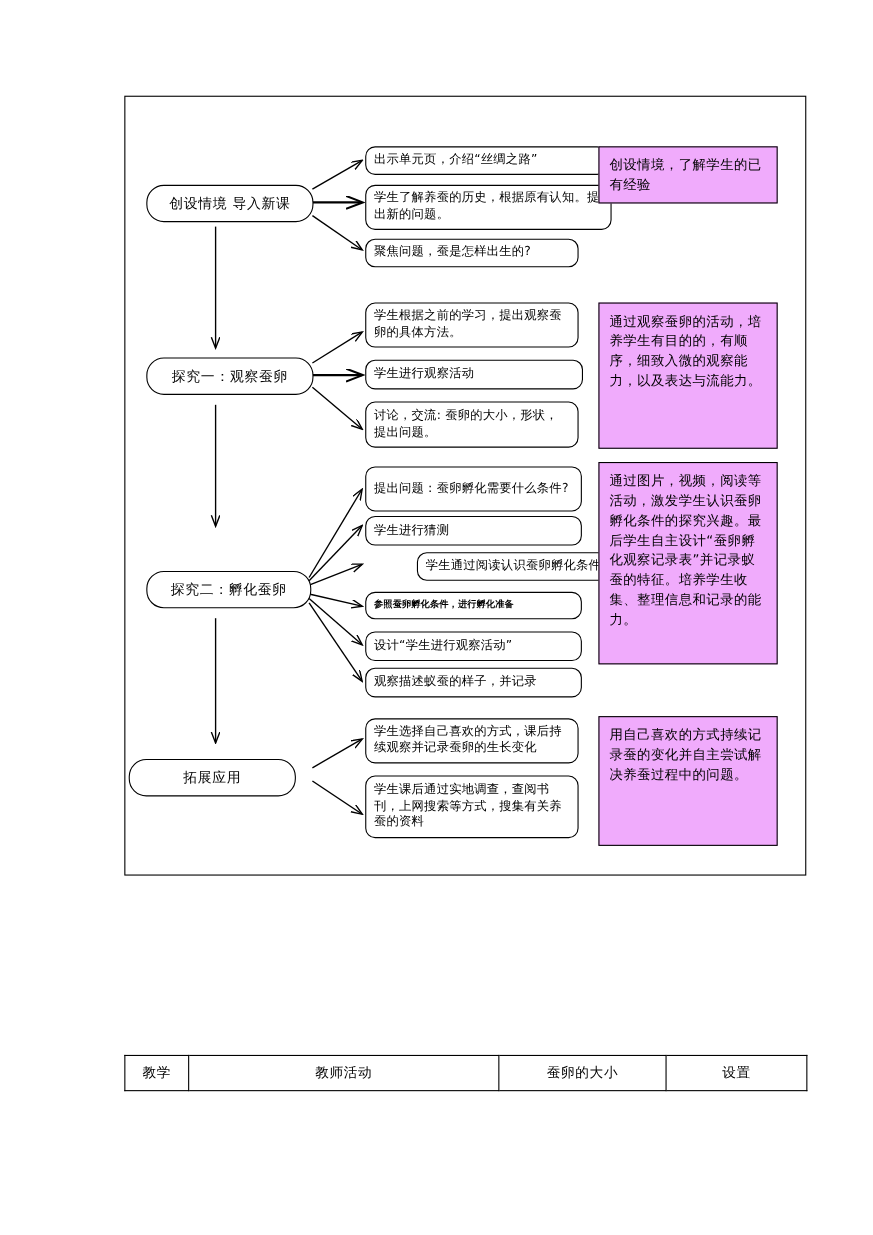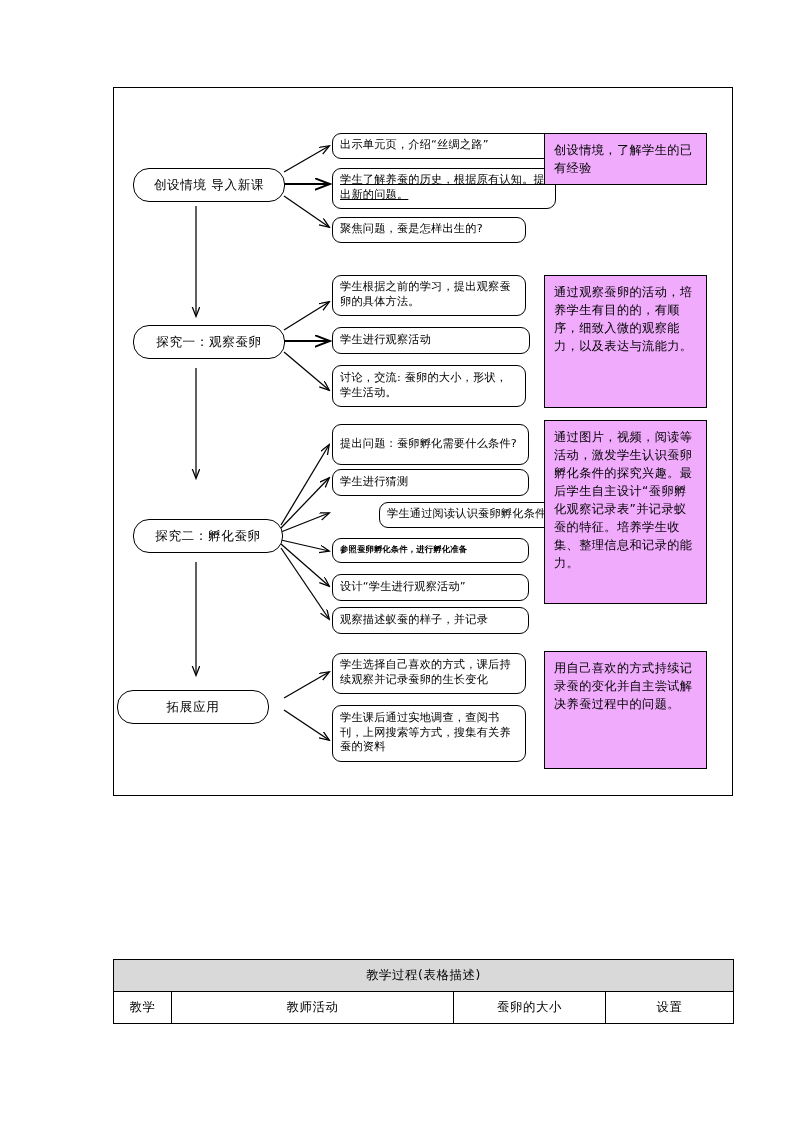--- a/index.html
+++ b/index.html
@@ -149,35 +149,35 @@
 <div class="stage" style="left:133px; top:519px; width:150px; height:34px;">
   <span>探究二：孵化蚕卵</span>
 </div>
 <div class="stage" style="left:117px; top:690px; width:152px; height:34px;">
   <span>拓展应用</span>
 </div>
 
 <div class="rbox" style="left:332px; top:133px; width:220px; height:26px;">
   <span>出示单元页，介绍“丝绸之路”</span>
 </div>
-<div class="rbox" style="left:332px; top:168px; width:224px; height:41px;text-decoration:underline;">
+<div class="rbox" style="left:332px; top:168px; width:224px; height:41px;">
   <span>学生了解养蚕的历史，根据原有认知。提出新的问题。</span>
 </div>
 <div class="rbox" style="left:332px; top:217px; width:194px; height:26px;">
   <span>聚焦问题，蚕是怎样出生的?</span>
 </div>
 
 <div class="rbox" style="left:332px; top:275px; width:194px; height:41px;">
   <span>学生根据之前的学习，提出观察蚕卵的具体方法。</span>
 </div>
 <div class="rbox" style="left:332px; top:327px; width:198px; height:27px;">
   <span>学生进行观察活动</span>
 </div>
 <div class="rbox" style="left:332px; top:365px; width:194px; height:42px;">
-  <span>讨论，交流: 蚕卵的大小，形状，学生活动。</span>
+  <span>讨论，交流: 蚕卵的大小，形状，提出问题。</span>
 </div>
 
 <div class="rbox" style="left:332px; top:424px; width:197px; height:41px;">
   <span>提出问题：蚕卵孵化需要什么条件?</span>
 </div>
 <div class="rbox" style="left:332px; top:469px; width:197px; height:27px;">
   <span>学生进行猜测</span>
 </div>
 <div class="rbox" style="left:348px; top:502px; width:216px; height:26px;margin-left:31px;">
   <span>学生通过阅读认识蚕卵孵化条件</span>
@@ -213,23 +213,20 @@
 </div>
 
 <table id="process-table">
   <colgroup>
     <col style="width:58px">
     <col style="width:282px">
     <col style="width:152px">
     <col style="width:128px">
   </colgroup>
   <tbody>
-      <tr class="title-row">
-    <td colspan="4">教学过程(表格描述)</td>
-  </tr>
   <tr class="header-row">
     <td>教学</td>
     <td>教师活动</td>
     <td>蚕卵的大小</td>
     <td>设置</td>
   </tr>
 </tbody>
   </table>
 
 </body></html>

